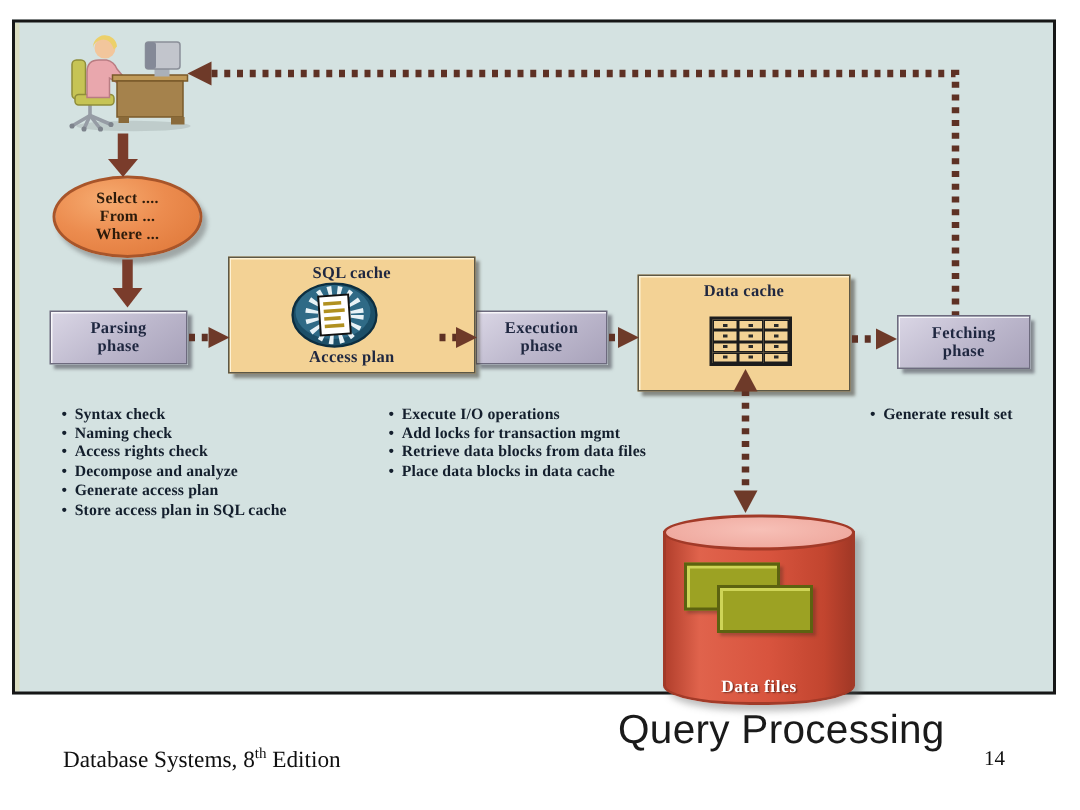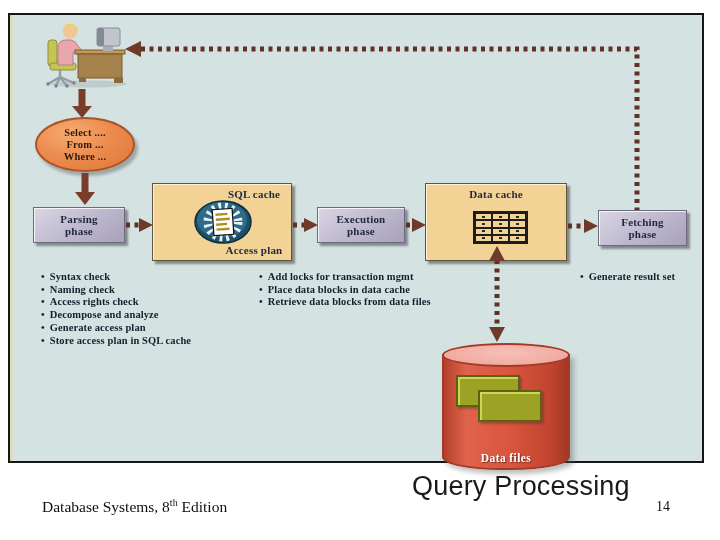--- a/index.html
+++ b/index.html
@@ -33,21 +33,21 @@
     font-weight:bold;font-size:11px;line-height:12.5px;color:#1f2740;letter-spacing:.2px;
   }
   .box-parsing{left:23px;top:192px;width:92px;height:36px;}
   .box-execution{left:307px;top:192px;width:88px;height:36px;}
   .box-fetching{left:588px;top:195px;width:89px;height:36px;}
   .tan-box{
     position:absolute;background:#f3d295;border:1px solid #5c5745;
     box-shadow:3px 3px 2px rgba(70,64,52,.55), inset 1px 1px 0 rgba(255,248,224,.85);
     font-weight:bold;font-size:11px;color:#1f2740;letter-spacing:.2px;
   }
-  .box-sqlcache{left:142px;top:168px;width:140px;height:78px;padding-left:32px;}
+  .box-sqlcache{left:142px;top:156px;width:165px;height:78px;}
   .box-datacache{left:415px;top:168px;width:142px;height:78px;}
   .tan-title{position:absolute;top:4px;width:100%;text-align:center;}
   .tan-caption{position:absolute;bottom:4px;width:100%;text-align:center;}
   .sql-icon{position:absolute;left:40px;top:14px;}
   
   .grid-icon{
     position:absolute;left:47px;top:27px;width:55px;height:33px;
     display:grid;grid-template-columns:repeat(3,1fr);grid-template-rows:repeat(4,1fr);
     border:2px solid #1c1c1c;background:#f3d295;
   }
@@ -197,23 +197,24 @@
 
   <ul class="step-list list-parsing">
     <li>Syntax check</li>
     <li>Naming check</li>
     <li>Access rights check</li>
     <li>Decompose and analyze</li>
     <li>Generate access plan</li>
     <li>Store access plan in SQL cache</li>
   </ul>
   <ul class="step-list list-execution">
+    <li>Execute I/O operations</li>
     <li>Add locks for transaction mgmt</li>
+    <li>Retrieve data blocks from data files</li>
     <li>Place data blocks in data cache</li>
-    <li>Retrieve data blocks from data files</li>
   </ul>
   <ul class="step-list list-fetching">
     <li>Generate result set</li>
   </ul>
 
   <div class="cylinder">
     <div class="cyl-body"></div>
     <div class="cyl-top"></div>
     <div class="dfile dfile-1"></div>
     <div class="dfile dfile-2"></div>

